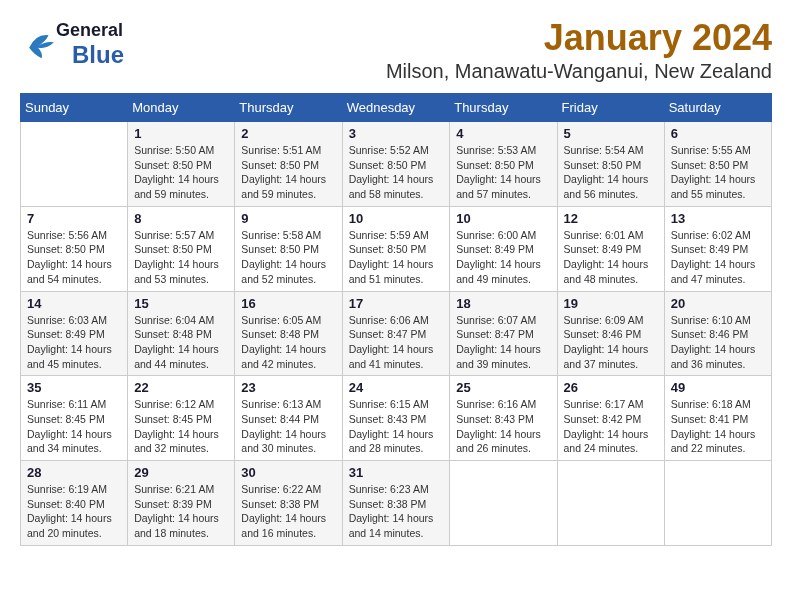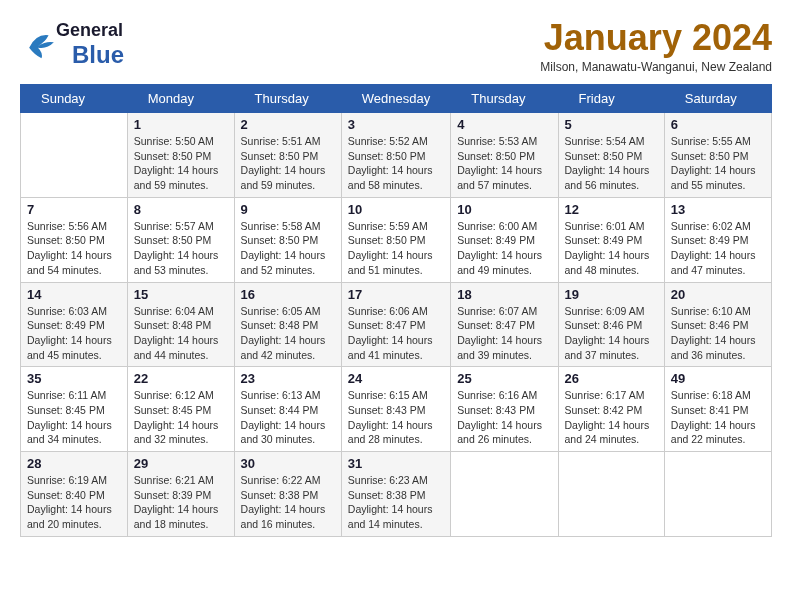--- a/index.html
+++ b/index.html
@@ -27,33 +27,33 @@
     .title-block {
       text-align: right;
     }
     .main-title {
       font-size: 36px;
       font-weight: 700;
       color: #a16207;
       line-height: 1;
     }
     .subtitle {
-      font-size: 12px;
+      font-size: 20px;
       color: #333;
       margin-top: 4px;
     }
     table {
       width: 100%;
       border-collapse: collapse;
       font-size: 11px;
     }
     thead tr th {
       background-color: #2a5caa;
       color: #fff;
-      padding: 6px 20px;
+      padding: 6px 4px;
       text-align: left;
       font-size: 13px;
       font-weight: normal;
       border: 1px solid #2a5caa;
     }
     tbody tr td {
       border: 1px solid #ccc;
       padding: 4px 6px;
       vertical-align: top;
       width: 108px;

